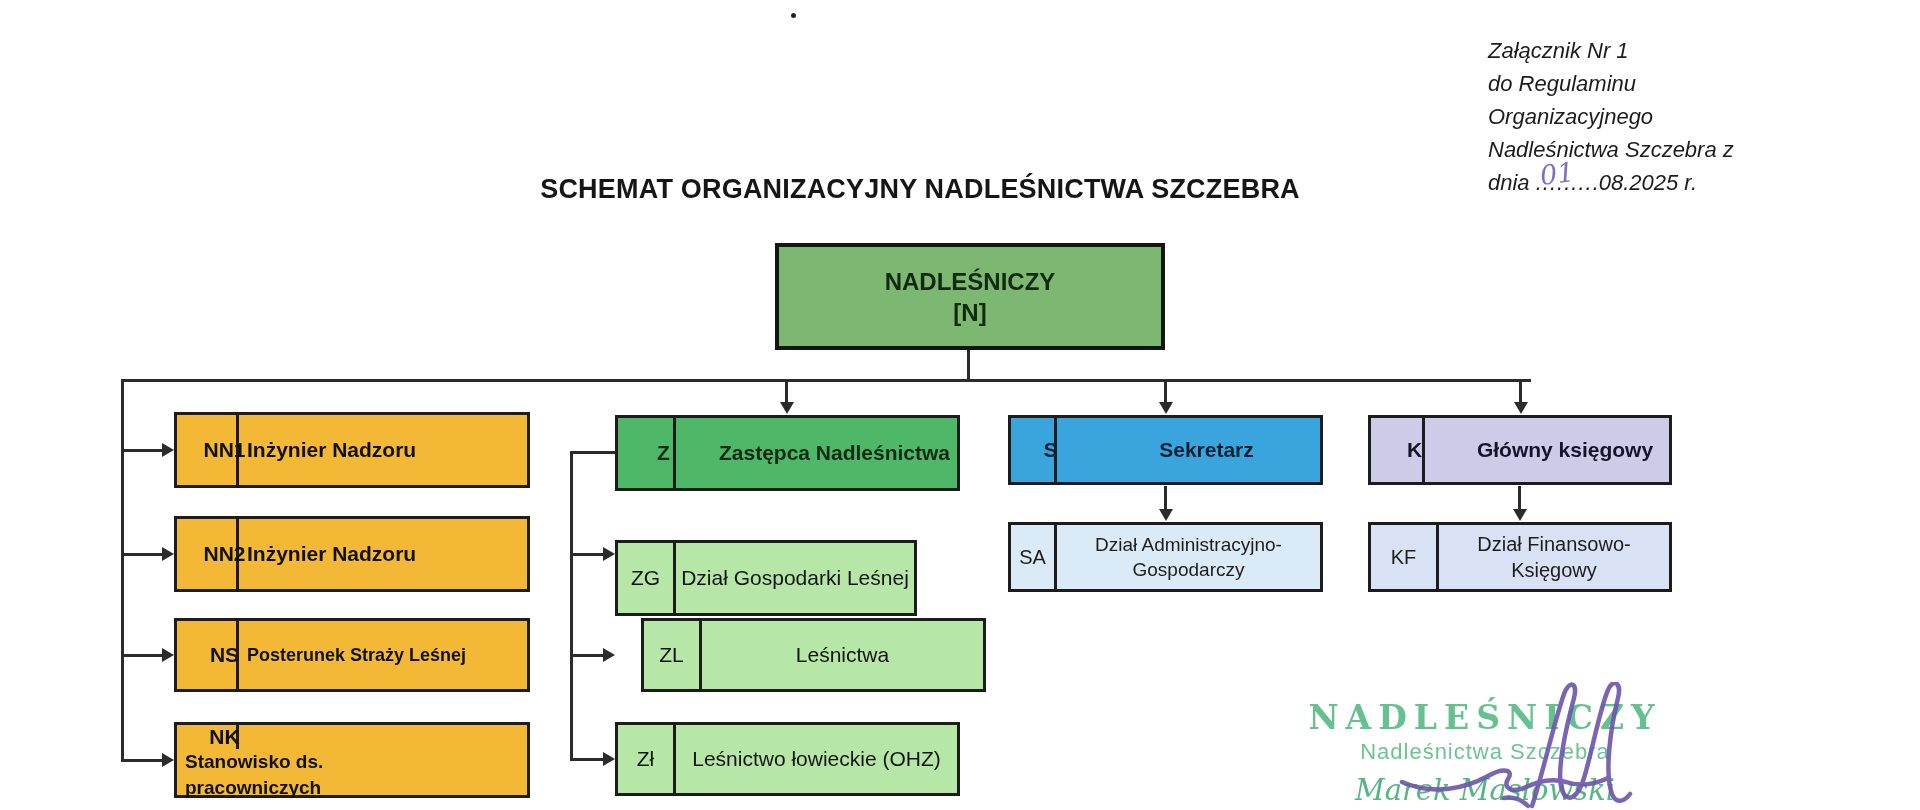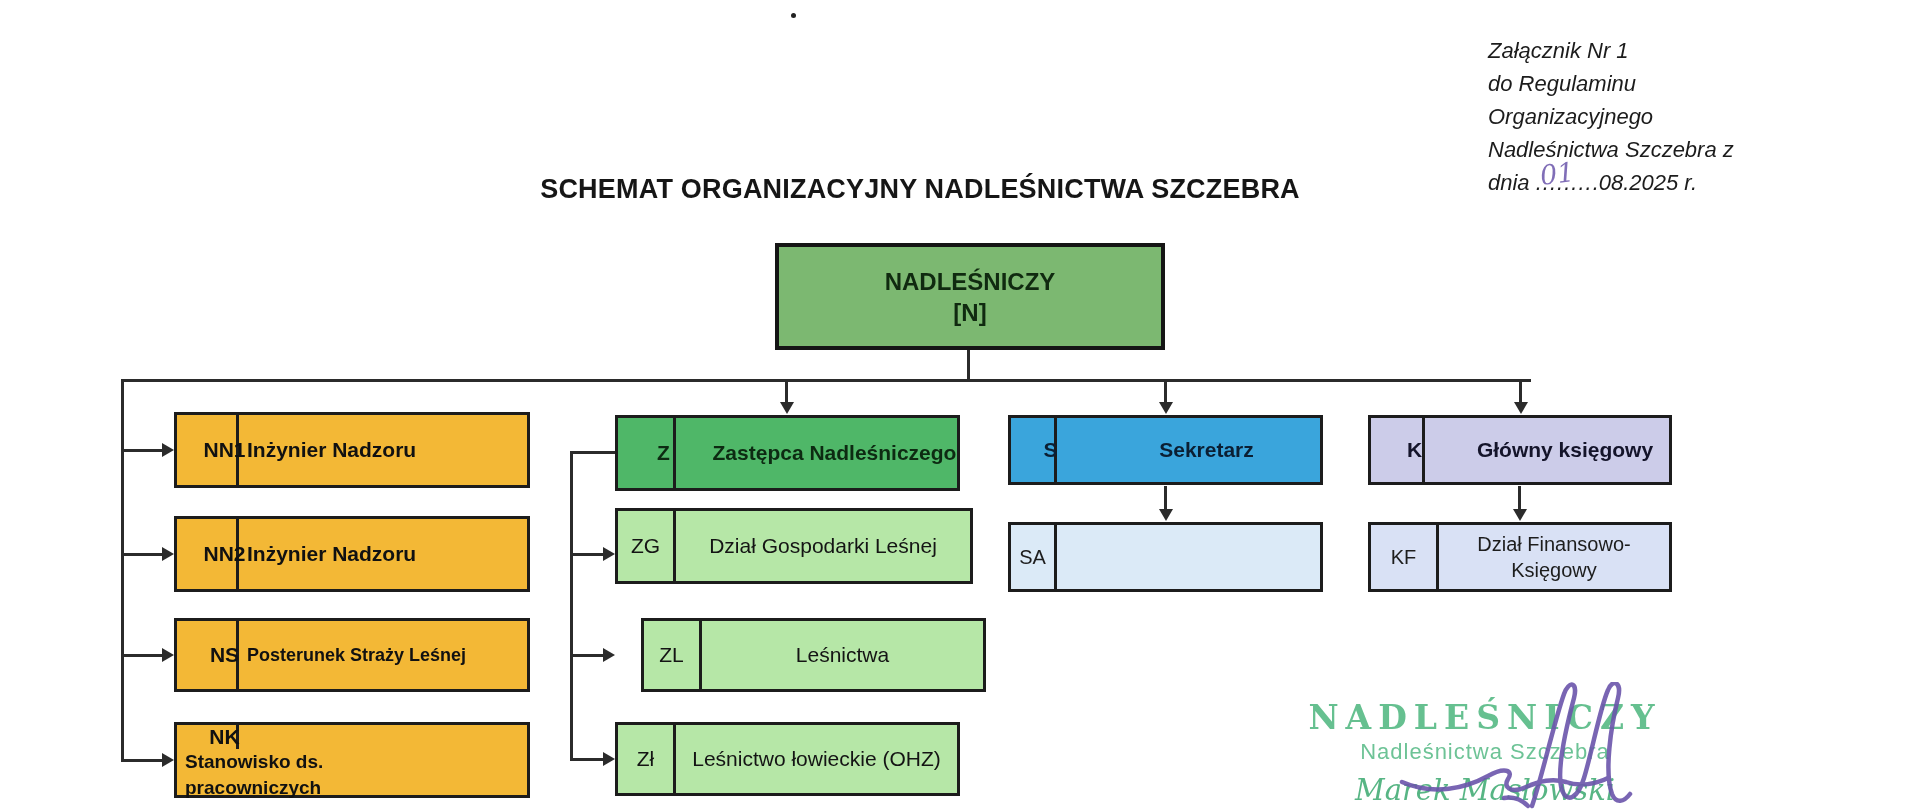--- a/index.html
+++ b/index.html
@@ -133,41 +133,45 @@
   <div class="obox orange leftlbl" style="left:174px;top:722px;width:356px;height:76px;flex-direction:column;">
     <div class="code bold" style="width:62px;font-size:21px;">NK</div>
     <div class="lbl bold" style="font-size:19px;line-height:26px;">
       <span>Stanowisko ds.</span>
       <span>pracowniczych</span>
     </div>
   </div>
 
   <div class="obox green-dark" style="left:615px;top:415px;width:345px;height:76px;">
     <div class="code bold" style="width:58px;font-size:21px;">Z</div>
-    <div class="lbl bold" style="font-size:21px;">Zastępca Nadleśniczego</div>
+    <div class="lbl bold" style="font-size:21px;">Zastępca Nadleśnictwa</div>
   </div>
-  <div class="obox green-light" style="left:615px;top:508px;width:358px;height:76px;">
+  <div class="obox green-light" style="left:615px;top:540px;width:302px;height:76px;">
     <div class="code" style="width:58px;font-size:21px;">ZG</div>
     <div class="lbl" style="font-size:21px;border-radius:7px;">Dział Gospodarki Leśnej</div>
   </div>
   <div class="obox green-light" style="left:641px;top:618px;width:345px;height:74px;">
     <div class="code" style="width:58px;font-size:21px;">ZL</div>
     <div class="lbl" style="font-size:21px;">Leśnictwa</div>
   </div>
   <div class="obox green-light" style="left:615px;top:722px;width:345px;height:74px;">
     <div class="code" style="width:58px;font-size:21px;">Zł</div>
     <div class="lbl" style="font-size:21px;">Leśnictwo łowieckie (OHZ)</div>
   </div>
 
   <div class="obox blue" style="left:1008px;top:415px;width:315px;height:70px;">
     <div class="code bold" style="width:46px;font-size:21px;">S</div>
     <div class="lbl bold" style="font-size:21px;">Sekretarz</div>
   </div>
   <div class="obox blue-light" style="left:1008px;top:522px;width:315px;height:70px;">
     <div class="code" style="width:46px;font-size:20px;">SA</div>
+    <div class="lbl" style="font-size:19px;line-height:25px;">
+      <span>Dział Administracyjno-</span>
+      <span>Gospodarczy</span>
+    </div>
   </div>
 
   <div class="obox lavender" style="left:1368px;top:415px;width:304px;height:70px;">
     <div class="code bold" style="width:54px;font-size:21px;">K</div>
     <div class="lbl bold" style="font-size:21px;">Główny księgowy</div>
   </div>
   <div class="obox lavender-light" style="left:1368px;top:522px;width:304px;height:70px;">
     <div class="code" style="width:68px;font-size:20px;">KF</div>
     <div class="lbl" style="font-size:20px;line-height:26px;">
       <span>Dział Finansowo-</span>

